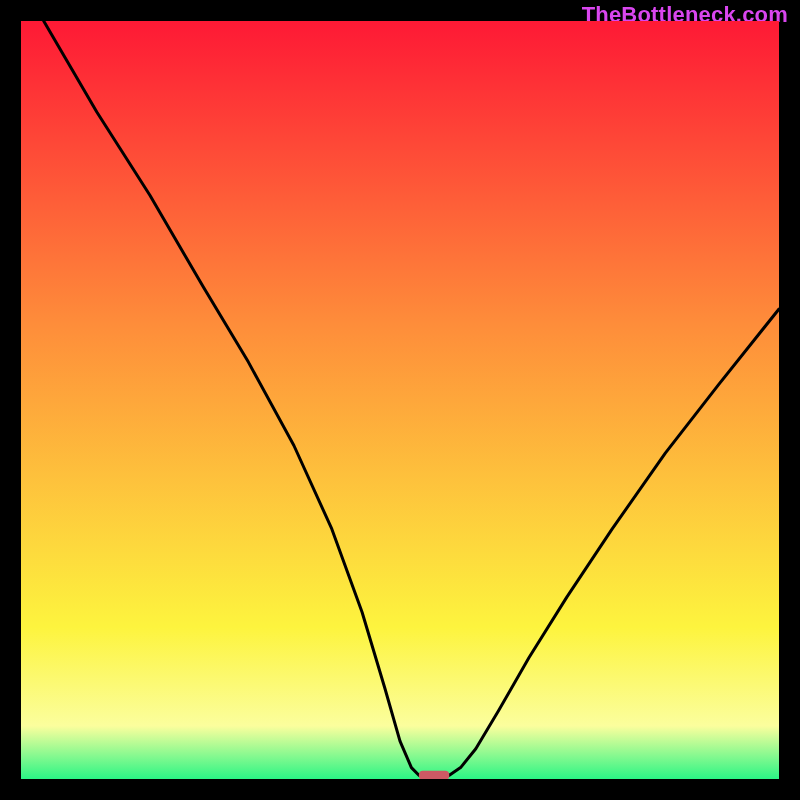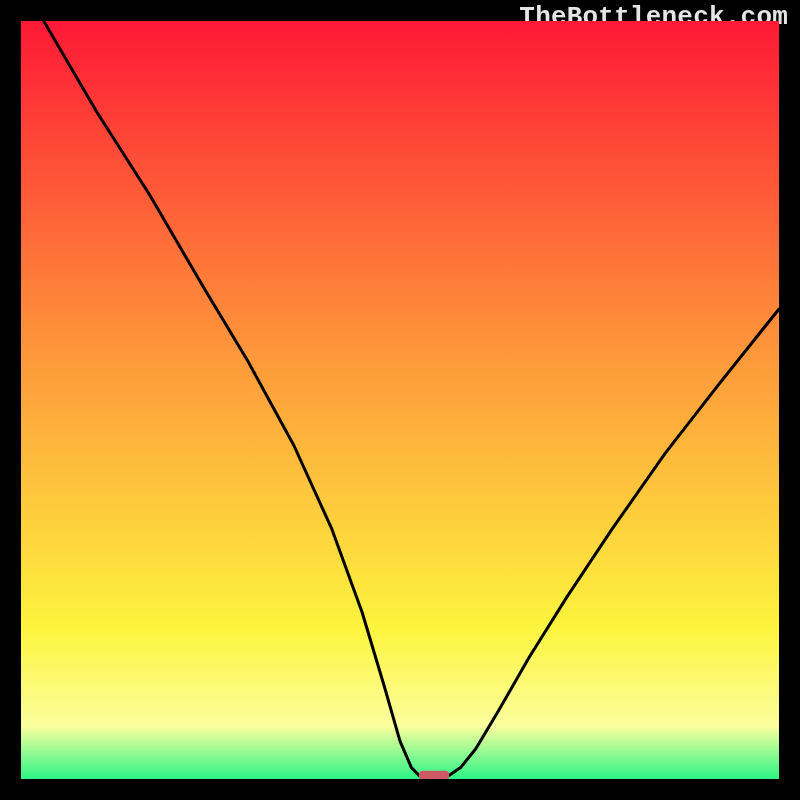--- a/index.html
+++ b/index.html
@@ -13,24 +13,24 @@
   .canvas {
     position: relative;
     width: 800px;
     height: 800px;
     background: #000;
   }
   .watermark {
     position: absolute;
     top: 2px;
     right: 12px;
-    font-family: Liberation Mono, monospace;
-    font-size: 26px;
+    font-family: Liberation Sans, sans-serif;
+    font-size: 22px;
     font-weight: 600;
-    color: #e5e5e5;
+    color: #d946ef;
     letter-spacing: 0.2px;
   }
   svg.plot {
     position: absolute;
     left: 21px;
     top: 21px;
     width: 758px;
     height: 758px;
     display: block;
   }

